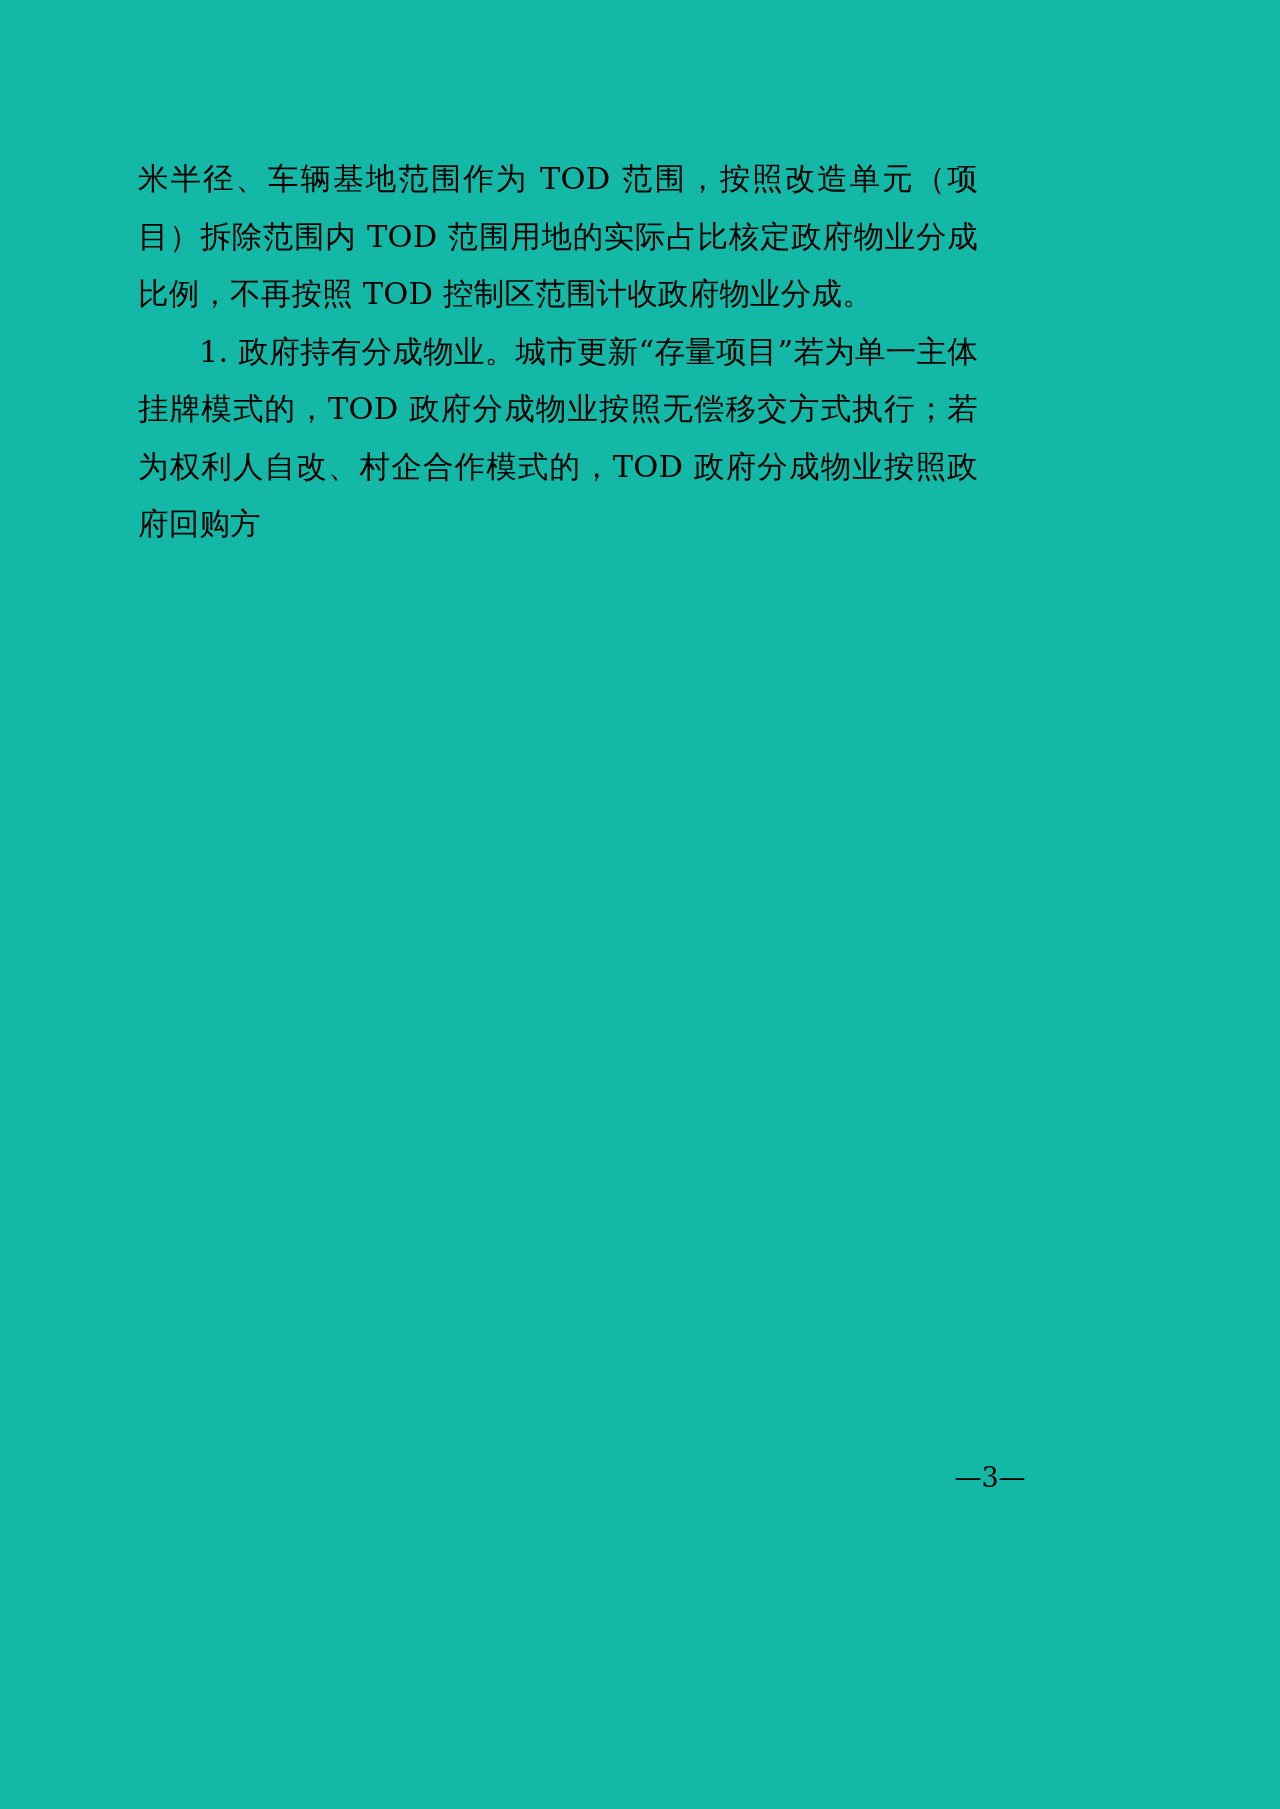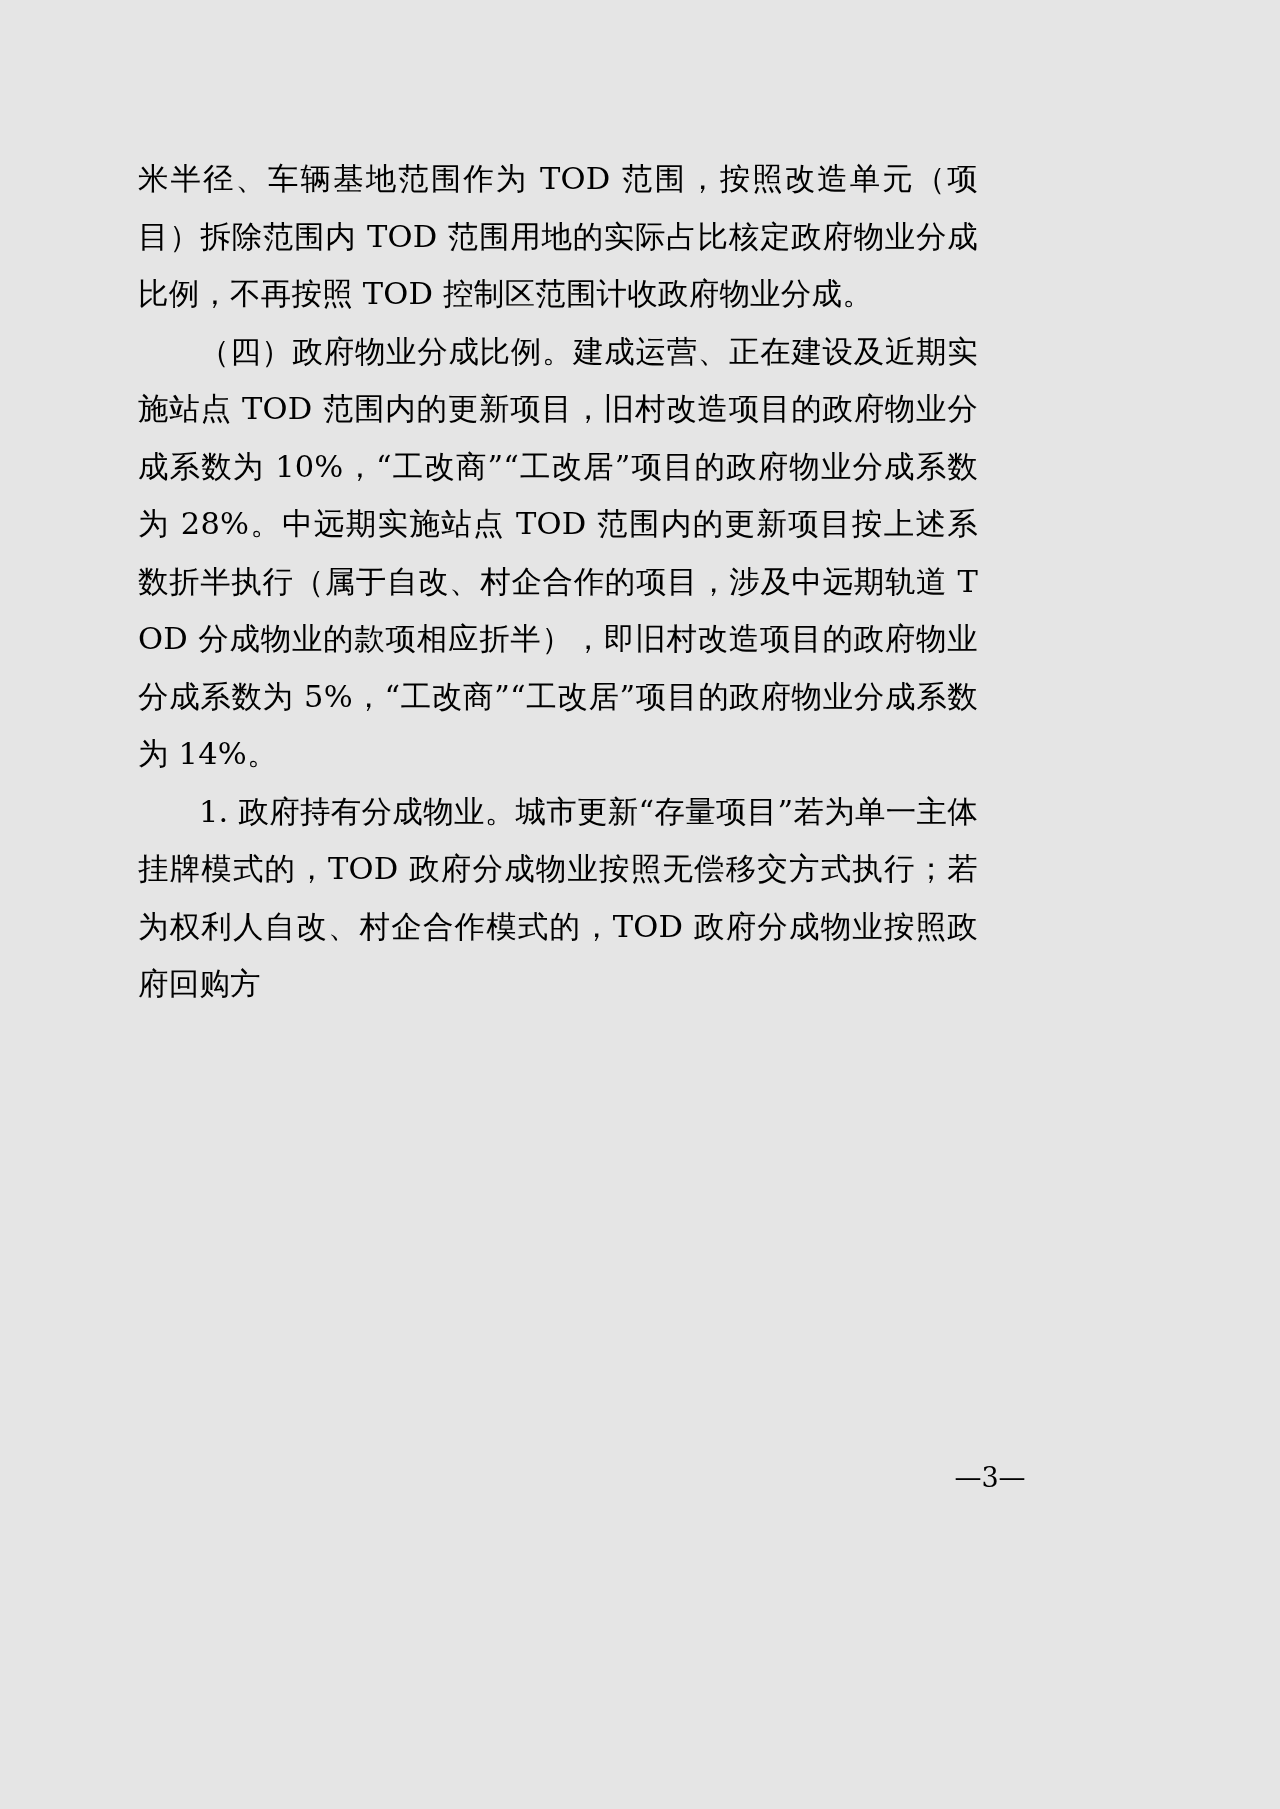--- a/index.html
+++ b/index.html
@@ -4,21 +4,21 @@
 <style>
   html, body {
     margin: 0;
     padding: 0;
     background: #ffffff;
   }
   .page {
     position: relative;
     width: 1280px;
     height: 1809px;
-    background: #e5e5e5;
+    background: #14b8a6;
     box-sizing: border-box;
     overflow: hidden;
   }
   .content {
     position: absolute;
     left: 138px;
     top: 150px;
     width: 840px;
   }
   .para {
@@ -50,19 +50,18 @@
     display: inline-block;
     margin-left: 700px;
   }
 </style>
 </head>
 <body>
 
 <div class="page">
   <div class="content">
     <p class="para">米半径、车辆基地范围作为 TOD 范围，按照改造单元（项目）拆除范围内 TOD 范围用地的实际占比核定政府物业分成比例，不再按照 TOD 控制区范围计收政府物业分成。</p>
-    <p class="para indent">（四）政府物业分成比例。建成运营、正在建设及近期实施站点 TOD 范围内的更新项目，旧村改造项目的政府物业分成系数为 10%，“工改商”“工改居”项目的政府物业分成系数为 28%。中远期实施站点 TOD 范围内的更新项目按上述系数折半执行（属于自改、村企合作的项目，涉及中远期轨道 TOD 分成物业的款项相应折半），即旧村改造项目的政府物业分成系数为 5%，“工改商”“工改居”项目的政府物业分成系数为 14%。</p>
     <p class="para indent">1. 政府持有分成物业。城市更新“存量项目”若为单一主体挂牌模式的，TOD 政府分成物业按照无偿移交方式执行；若为权利人自改、村企合作模式的，TOD 政府分成物业按照政府回购方</p>
   </div>
   <div class="page-number">
     <span class="pn-inner">—3—</span>
   </div>
 </div>
 
 </body></html>

